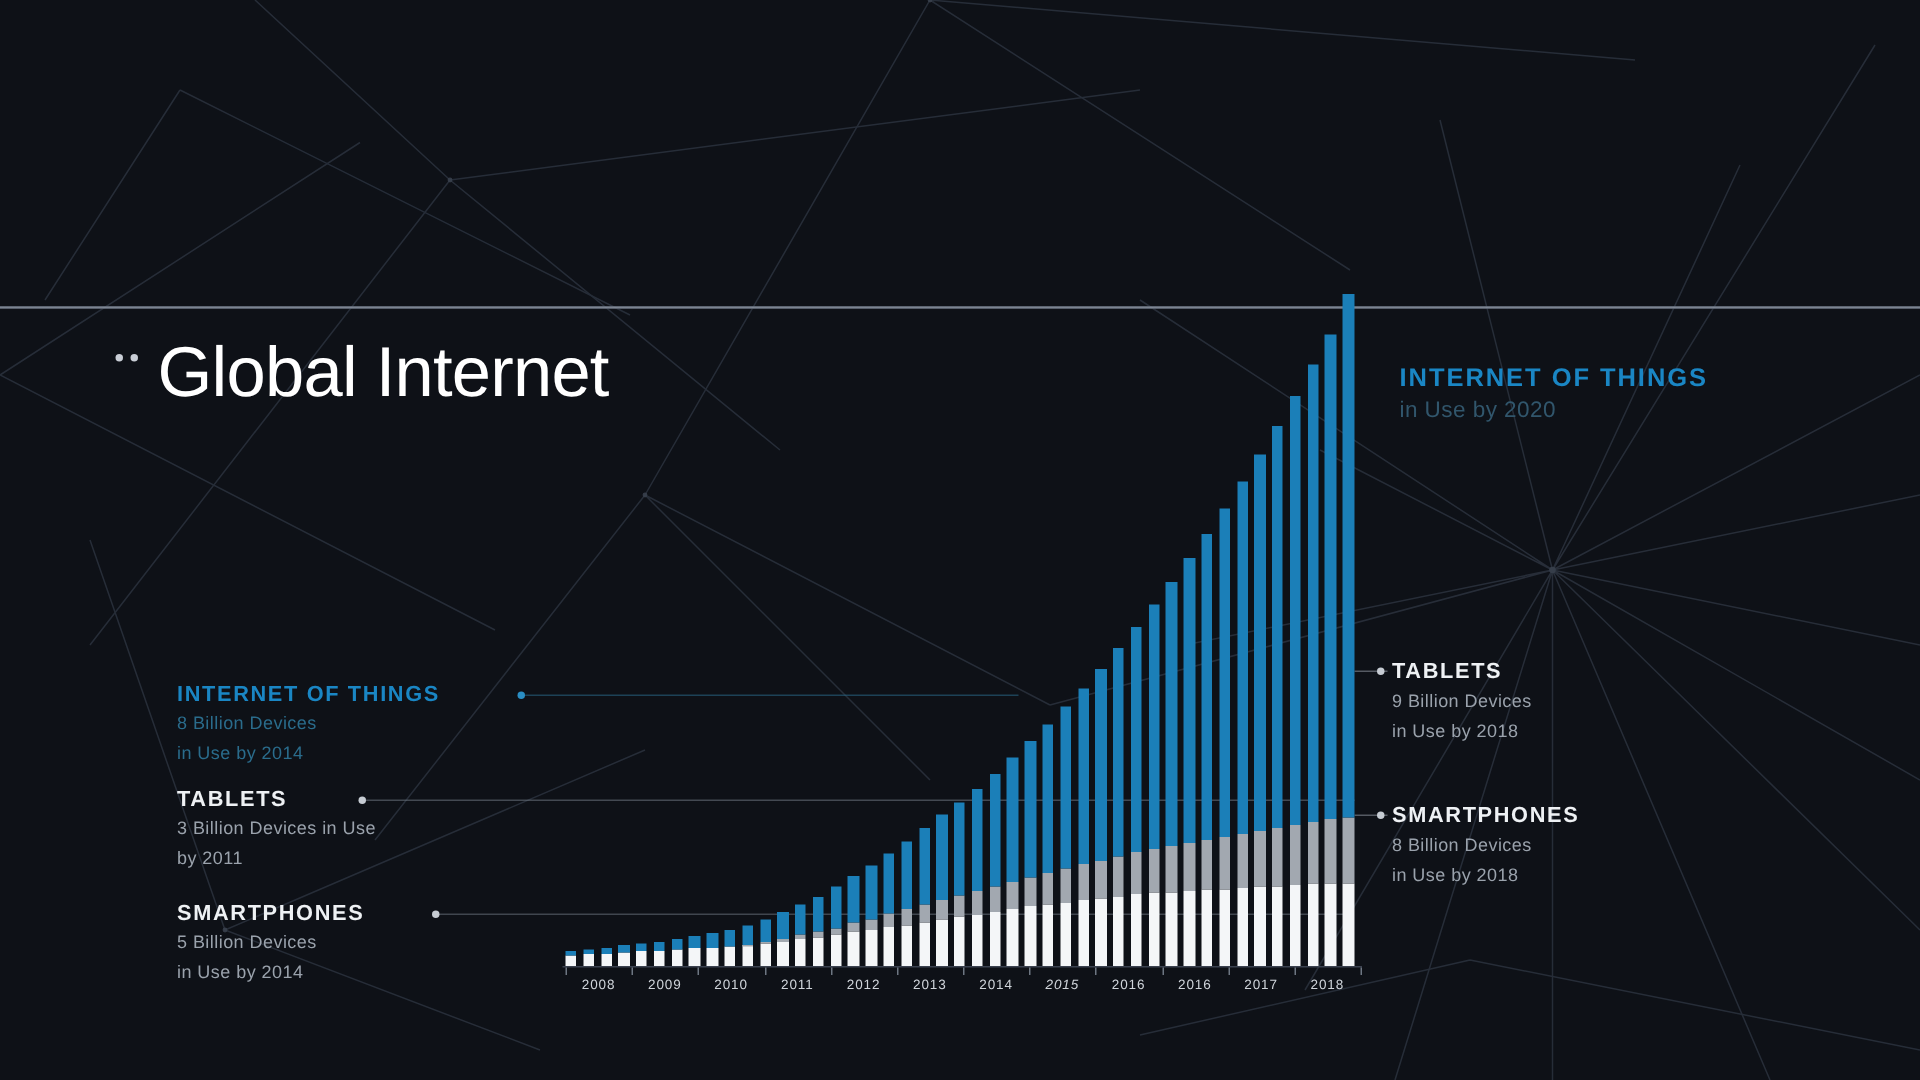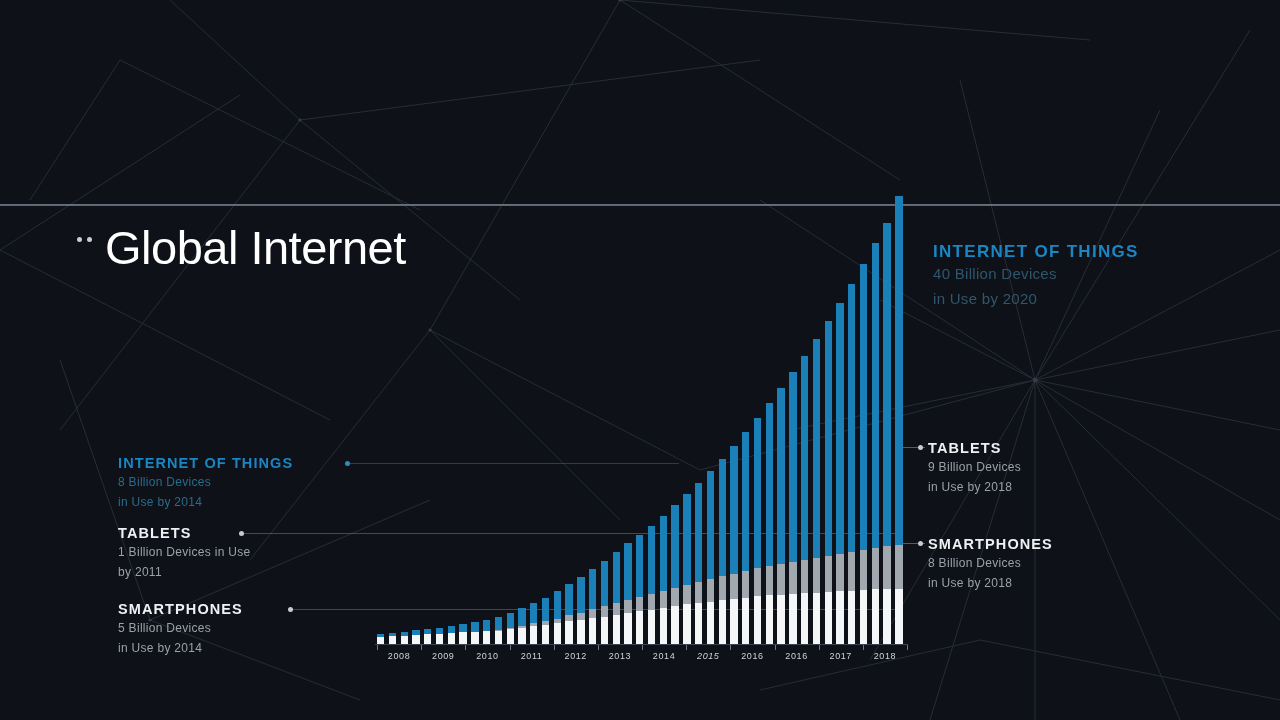--- a/index.html
+++ b/index.html
@@ -444,35 +444,34 @@
 
   <div class="callout co-iot" style="left:118px; top:454px;">
     <div class="co-title">INTERNET OF THINGS</div>
     <div class="co-sub">8 Billion Devices</div>
     <div class="co-sub">in Use by 2014</div>
     <span class="dot" style="left:227px; top:7px; background:#2a8ec4;"></span>
   </div>
 
   <div class="callout co-white" style="left:118px; top:524px;">
     <div class="co-title">TABLETS</div>
-    <div class="co-sub">1 Billion Devices in Use</div>
+    <div class="co-sub">3 Billion Devices in Use</div>
     <div class="co-sub">by 2011</div>
     <span class="dot" style="left:121px; top:7px; background:#c6ccd3;"></span>
   </div>
 
   <div class="callout co-white" style="left:118px; top:600px;">
     <div class="co-title">SMARTPHONES</div>
     <div class="co-sub">5 Billion Devices</div>
     <div class="co-sub">in Use by 2014</div>
     <span class="dot" style="left:170px; top:7px; background:#c6ccd3;"></span>
   </div>
 
   <div class="callout co-right-iot" style="left:933px; top:243px;">
     <div class="co-title" style="font-size:17px; letter-spacing:1.3px;">INTERNET OF THINGS</div>
-    <div class="co-sub" style="font-size:15px; line-height:25px;">40 Billion Devices</div>
     <div class="co-sub" style="font-size:15px; line-height:25px;">in Use by 2020</div>
   </div>
 
   <div class="callout co-white" style="left:928px; top:439px;">
     <div class="co-title">TABLETS</div>
     <div class="co-sub">9 Billion Devices</div>
     <div class="co-sub">in Use by 2018</div>
     <span class="dot" style="left:-10px; top:6px; background:#c6ccd3;"></span>
   </div>
 

